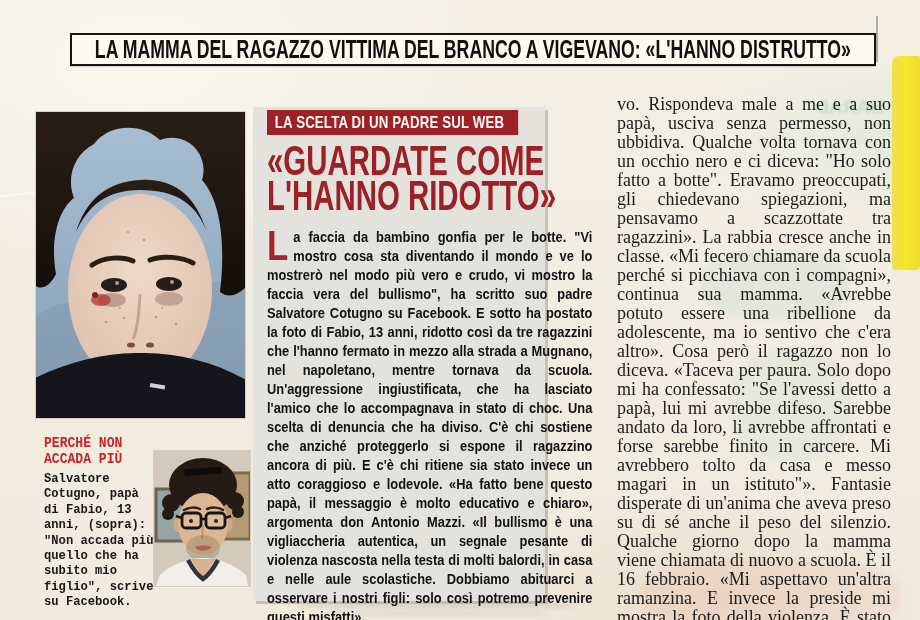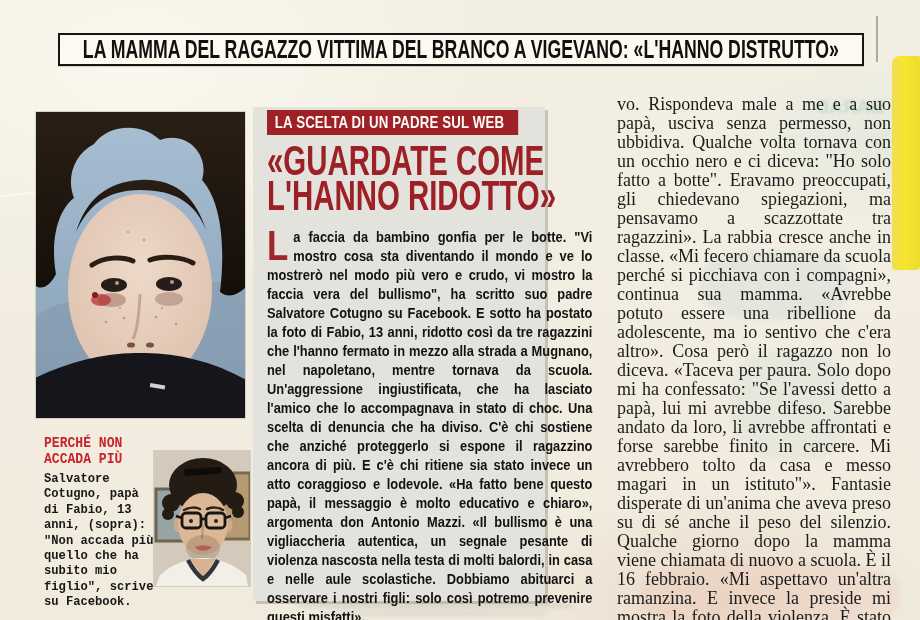--- a/index.html
+++ b/index.html
@@ -10,21 +10,21 @@
       radial-gradient(ellipse 300px 160px at 78% 97%, rgba(228,176,152,.28), transparent 70%),
       radial-gradient(ellipse 260px 120px at 96% 22%, rgba(190,220,208,.25), transparent 70%),
       radial-gradient(ellipse 500px 300px at 15% 10%, rgba(255,253,244,.6), transparent 70%),
       linear-gradient(#f3efe3, #f0ebdd);
     font-family:"Liberation Sans", sans-serif;
   }
   .abs { position:absolute; }
 
   
   .banner {
-    left:58px; top:33px; width:806px; height:33px;
+    left:70px; top:33px; width:806px; height:33px;
     background:#fcfaf0; border:2px solid #151515;
     display:flex; align-items:center; justify-content:center;
     box-shadow:0 1px 0 rgba(0,0,0,.15);
   }
   .banner-text {
     font-weight:bold; font-size:26px; color:#101010; white-space:nowrap;
     transform:scaleX(.68); letter-spacing:0;
   }
 
   .edge-line { left:876px; top:16px; width:2px; height:46px; background:#8f8d85; opacity:.7; }

